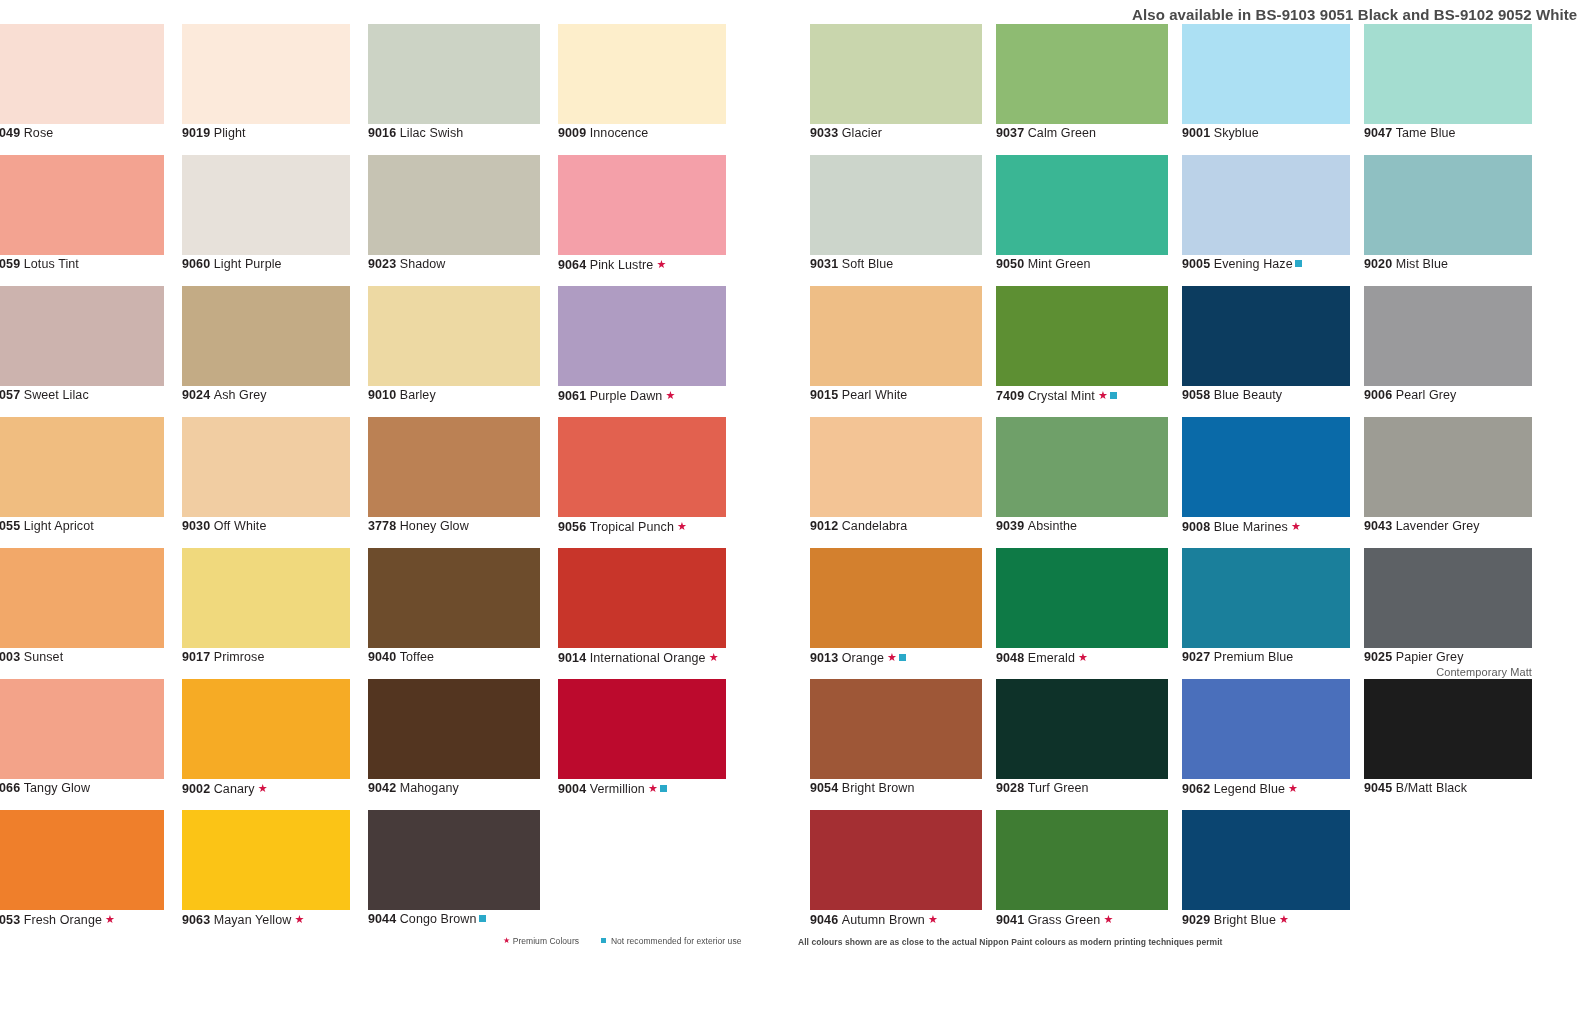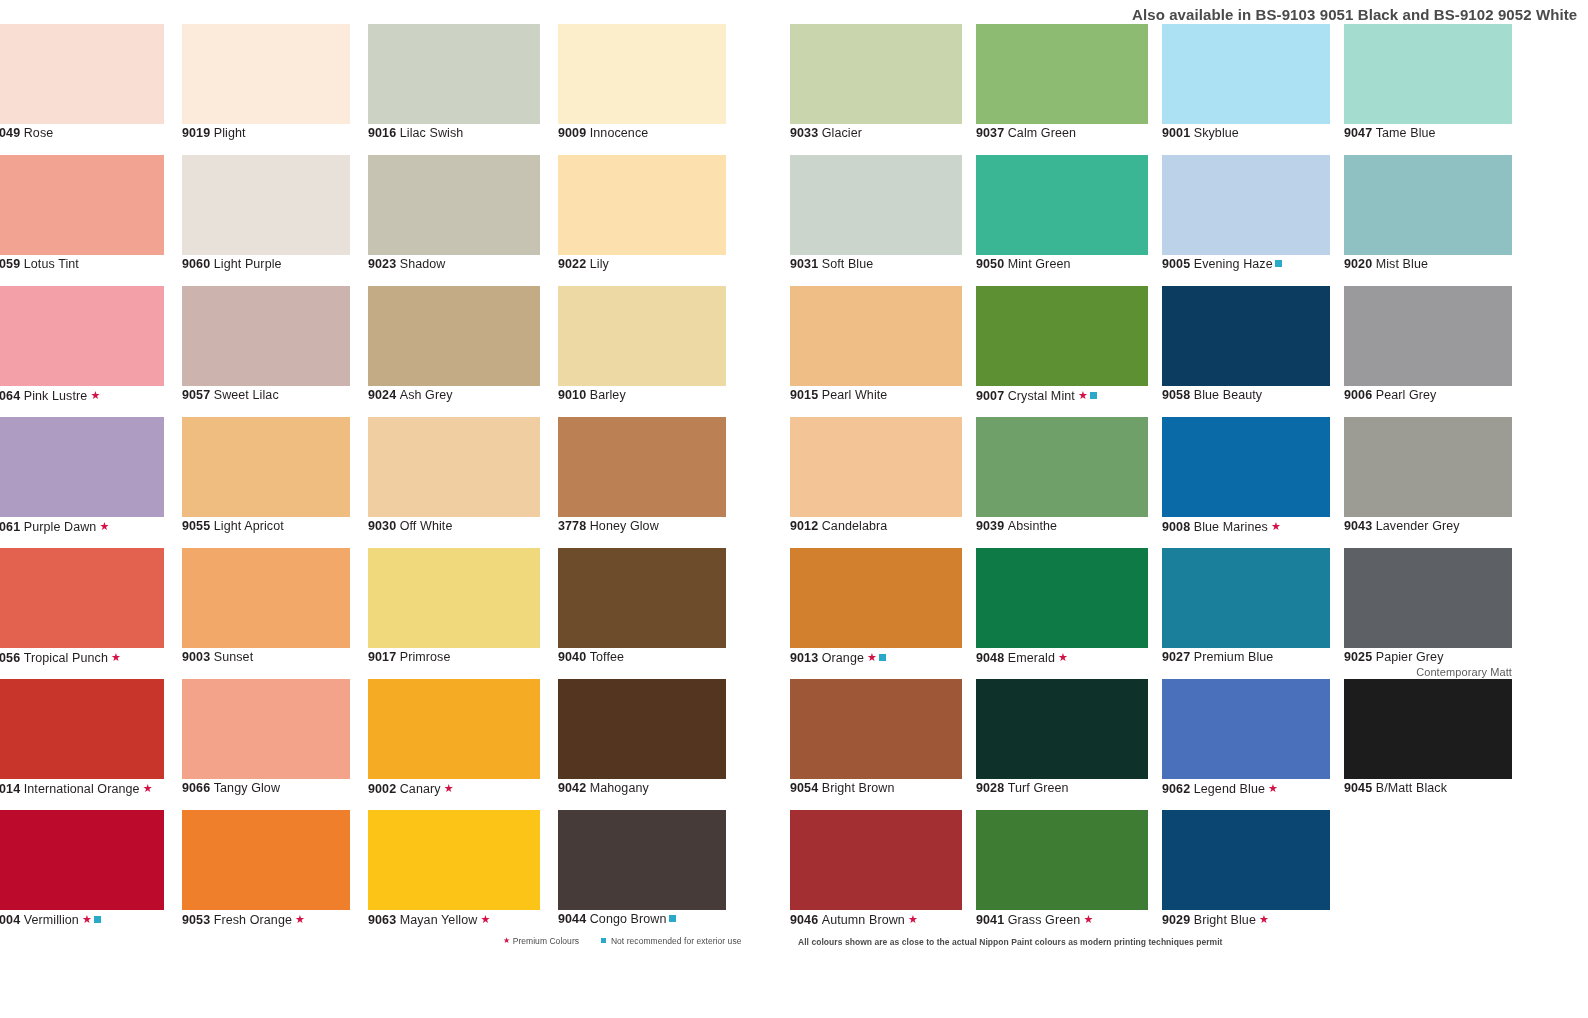--- a/index.html
+++ b/index.html
@@ -36,21 +36,21 @@
   #panel-left  { left: -8px;  width: 740px; }
   #panel-right { left: 790px; width: 760px; }
 
   .grid {
     display: grid;
     grid-template-columns: repeat(4, 1fr);
     column-gap: 20px;
     row-gap: 0px;
   }
   #panel-left .grid  { grid-template-columns: 172px 168px 172px 168px; column-gap: 18px;}
-  #panel-right .grid { grid-template-columns: 172px 172px 168px 168px; column-gap: 14px;}
+  #panel-right .grid { grid-template-columns: 172px 172px 168px 168px; column-gap: 14px; margin-left: 20px;}
 
   .cell {
     height: 131px;
     position: relative;
   }
   .swatch {
     width: 100%;
     height: 100px;
     display: block;
   }
@@ -145,24 +145,20 @@
       </div>
       <div class="cell">
         <div class="swatch" style="background: rgb(231, 225, 218);"></div>
         <div class="cap"><span class="code">9060</span> <span class="nm">Light Purple</span></div>
       </div>
       <div class="cell">
         <div class="swatch" style="background: rgb(198, 195, 179);"></div>
         <div class="cap"><span class="code">9023</span> <span class="nm">Shadow</span></div>
       </div>
       <div class="cell">
-        <div class="swatch" style="background: rgb(252, 225, 174);"></div>
-        <div class="cap"><span class="code">9022</span> <span class="nm">Lily</span></div>
-      </div>
-      <div class="cell">
         <div class="swatch" style="background: rgb(244, 160, 169);"></div>
         <div class="cap"><span class="code">9064</span> <span class="nm">Pink Lustre</span><span class="mark-star"> ★</span></div>
       </div>
       <div class="cell">
         <div class="swatch" style="background: rgb(204, 179, 174);"></div>
         <div class="cap"><span class="code">9057</span> <span class="nm">Sweet Lilac</span></div>
       </div>
       <div class="cell">
         <div class="swatch" style="background: rgb(195, 171, 133);"></div>
         <div class="cap"><span class="code">9024</span> <span class="nm">Ash Grey</span></div>
@@ -271,21 +267,21 @@
       <div class="cell">
         <div class="swatch" style="background: rgb(143, 192, 194);"></div>
         <div class="cap"><span class="code">9020</span> <span class="nm">Mist Blue</span></div>
       </div>
       <div class="cell">
         <div class="swatch" style="background: rgb(238, 190, 134);"></div>
         <div class="cap"><span class="code">9015</span> <span class="nm">Pearl White</span></div>
       </div>
       <div class="cell">
         <div class="swatch" style="background: rgb(93, 143, 51);"></div>
-        <div class="cap"><span class="code">9007</span> <span class="nm">Crystal Mint</span><span class="mark-star"> ★</span><span class="mark-sq"></span></div>
+        <div class="cap"><span class="code">7409</span> <span class="nm">Crystal Mint</span><span class="mark-star"> ★</span><span class="mark-sq"></span></div>
       </div>
       <div class="cell">
         <div class="swatch" style="background: rgb(12, 60, 95);"></div>
         <div class="cap"><span class="code">9058</span> <span class="nm">Blue Beauty</span></div>
       </div>
       <div class="cell">
         <div class="swatch" style="background: rgb(154, 154, 156);"></div>
         <div class="cap"><span class="code">9006</span> <span class="nm">Pearl Grey</span></div>
       </div>
       <div class="cell">

